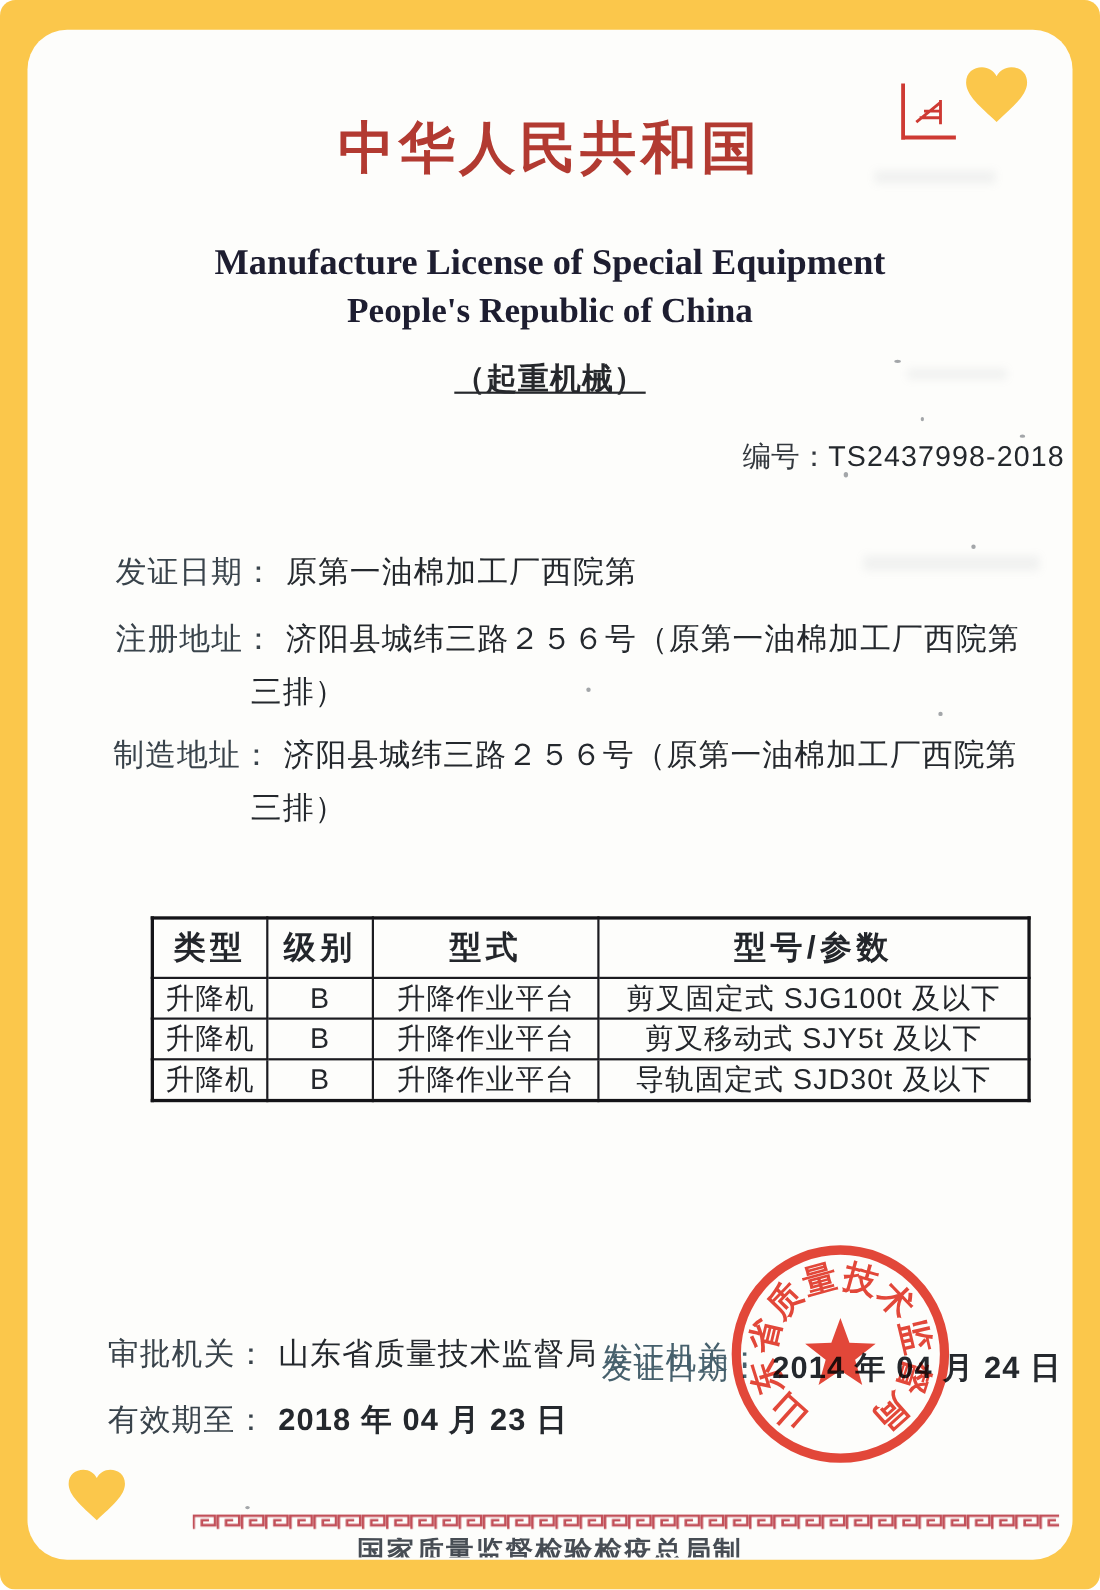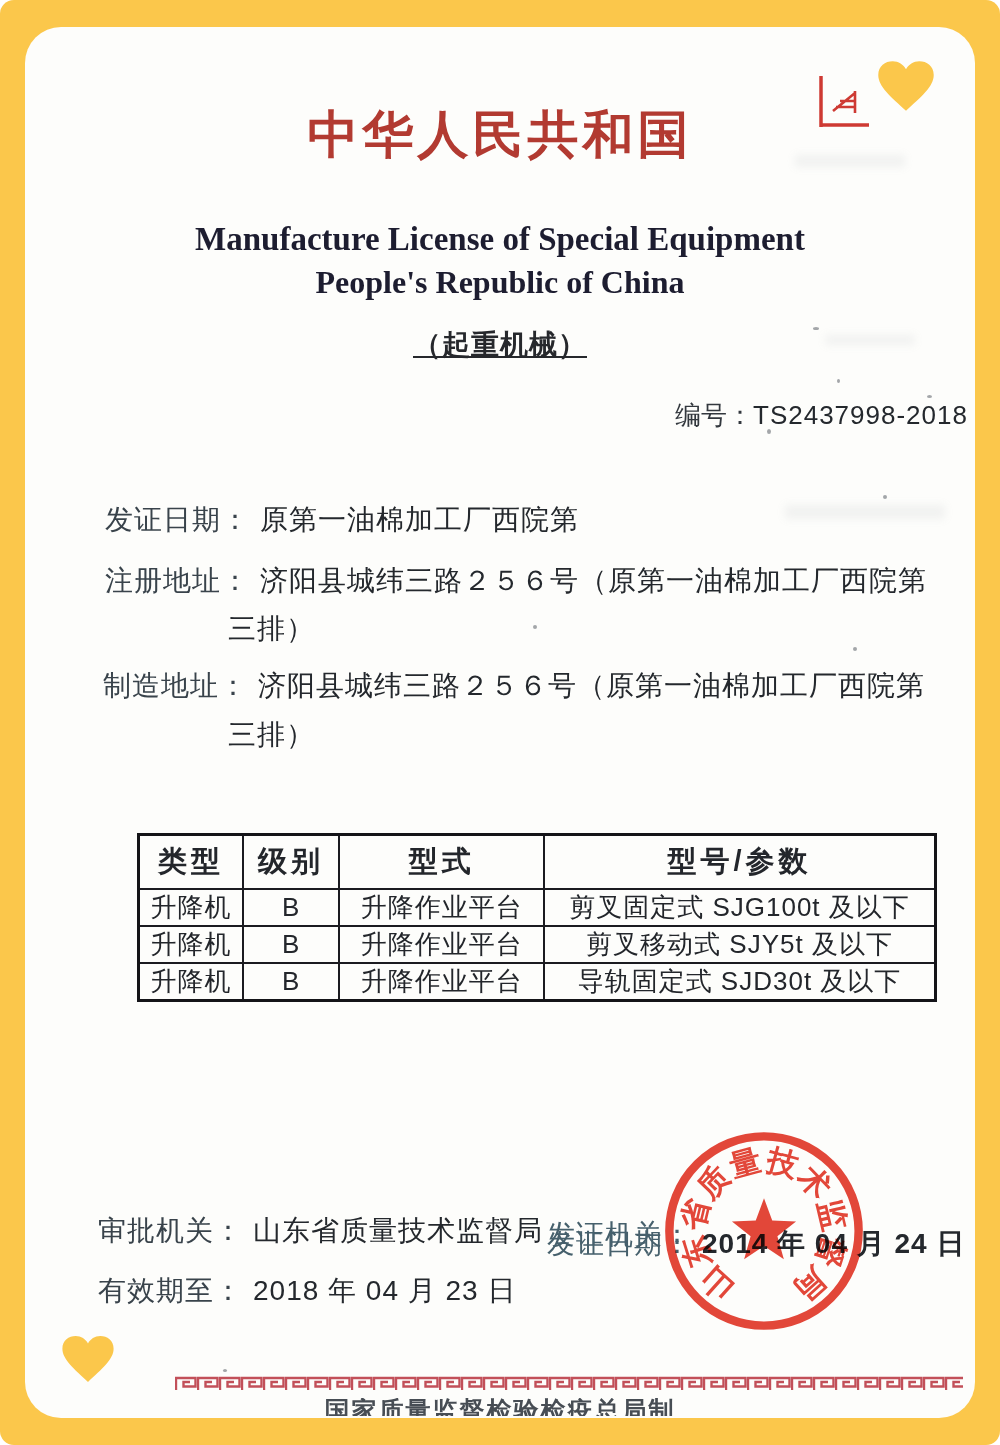--- a/index.html
+++ b/index.html
@@ -114,21 +114,21 @@
           <td>升降作业平台</td>
           <td>导轨固定式 SJD30t 及以下</td>
         </tr>
       </tbody>
     </table>
 
     <div class="line" style="left:73px;top:1185px;font-size:28px;">
       <span class="lbl">审批机关：</span><span class="val">山东省质量技术监督局</span>
     </div>
     <div class="line" style="left:73px;top:1245px;font-size:28px;">
-      <span class="lbl">有效期至：</span><span class="val" style="font-weight:400;">2018 年 04 月 23 日</span>
+      <span class="lbl">有效期至：</span><span class="val" style="font-weight:700;">2018 年 04 月 23 日</span>
     </div>
 
     <div class="line" style="left:522px;top:1189px;font-size:28px;">
       <span class="lbl" style="color:#46606C;">发证机关：</span><span class="val"></span>
     </div>
     <div class="line" style="left:522px;top:1198px;font-size:28px;">
       <span class="lbl" style="color:#46606C;">发证日期：</span><span class="val" style="font-weight:600;">2014 年 04 月 24 日</span>
     </div>
 
     <svg class="abs seal" style="left:635px;top:1100px;" width="208" height="208" viewBox="0 0 222 222">

